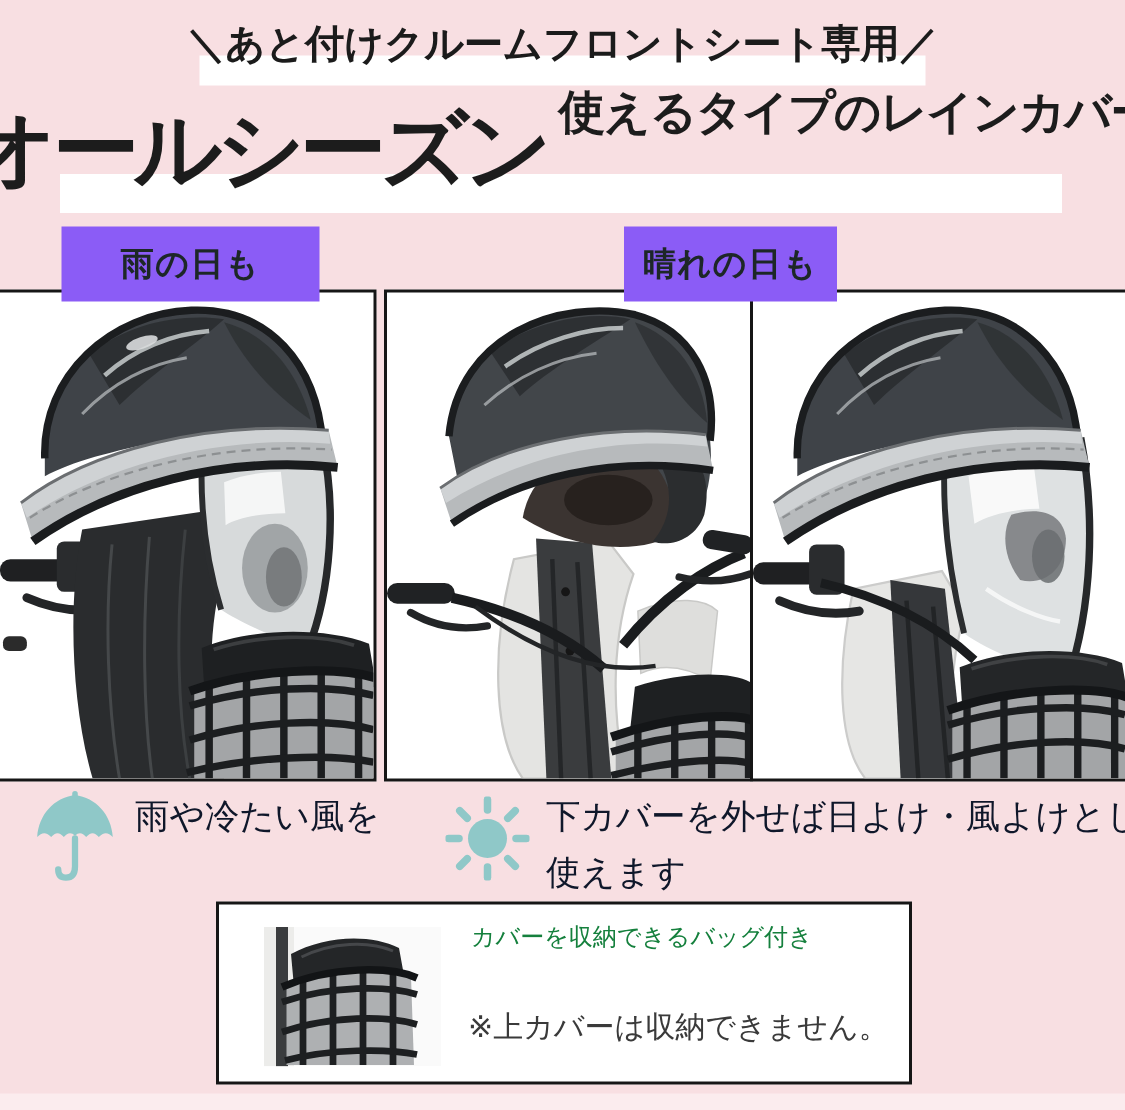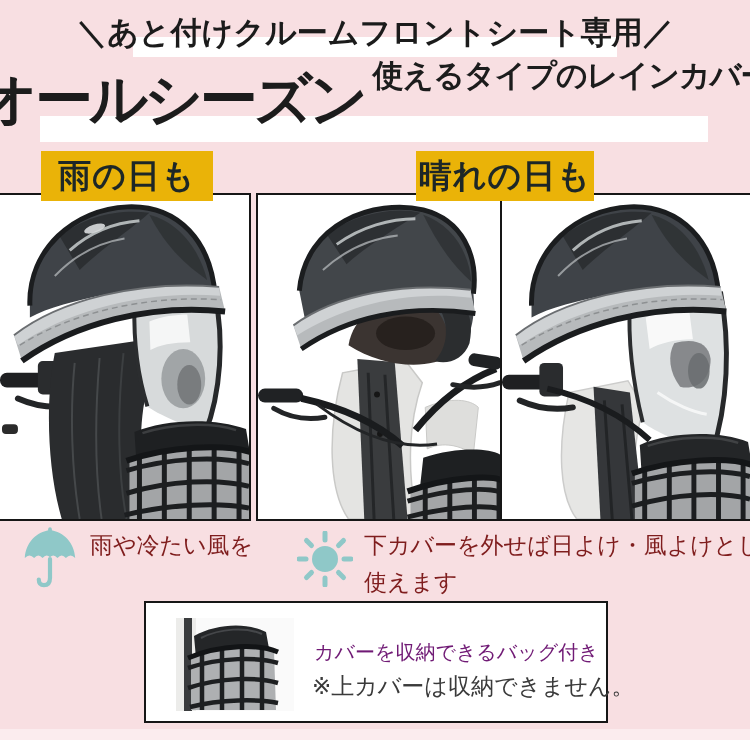--- a/index.html
+++ b/index.html
@@ -10,87 +10,87 @@
     overflow:hidden;
     font-family:"DejaVu Sans",sans-serif;
   }
   
   .strip{position:absolute;background:#ffffff;z-index:1;}
   .strip1{left:133px;top:37px;width:484px;height:20px;}
   .strip2{left:40px;top:116px;width:668px;height:26px;}
   .tagline{
     position:absolute;left:0;right:0;top:12px;
     text-align:center;z-index:2;
-    font-size:31px;font-weight:900;color:#1b1b1b;
+    font-size:26px;font-weight:900;color:#1b1b1b;
     letter-spacing:0px;white-space:nowrap;
   }
   .title-row{
     position:absolute;left:0;right:0;top:60px;z-index:2;
     display:flex;justify-content:center;
     white-space:nowrap;
   }
   .title-main{
     font-size:58px;font-weight:900;color:#1c1c1c;
     letter-spacing:-4px;line-height:78px;
   }
   .title-sub{
     font-size:31px;font-weight:900;color:#1c1c1c;
     letter-spacing:-1px;line-height:31px;
     padding:0 0 8px 8px;
   }
   
   .scene-label{
     position:absolute;top:151px;height:50px;z-index:3;
-    background:#eab308;
+    background:#8b5cf6;
     display:flex;align-items:center;justify-content:center;
-    font-size:33px;font-weight:900;color:#1d2727;
+    font-size:22px;font-weight:900;color:#1d2727;
     letter-spacing:1px;white-space:nowrap;
   }
   .scene-label.rainy{left:41px;width:172px;}
-  .scene-label.sunny{left:416px;width:178px;}
+  .scene-label.sunny{left:416px;width:142px;}
   
   .photo{
     position:absolute;top:193px;height:328px;
     background:#ffffff;border:2px solid #161616;
     box-sizing:border-box;z-index:2;overflow:hidden;
   }
   .photo svg{display:block;width:100%;height:100%;}
   .photo1{left:-2px;width:253px;}
   .photo2{left:256px;width:246px;}
   .photo3{left:500px;width:252px;}
   
   .feature-icon{position:absolute;z-index:2;}
   .umbrella{left:22px;top:527px;width:56px;height:64px;}
   .sun{left:297px;top:531px;width:56px;height:56px;}
   .feature-text{
     position:absolute;top:527px;z-index:2;
-    font-size:23px;line-height:37px;color:#7f1d1d;
+    font-size:23px;line-height:37px;color:#0f172a;
     font-weight:500;white-space:nowrap;
   }
   .feature-text.t1{left:90px;}
   .feature-text.t2{left:364px;}
   
   .storage-box{
     position:absolute;left:144px;top:601px;width:464px;height:122px;
     background:#ffffff;border:2px solid #161616;box-sizing:border-box;
     z-index:2;
   }
   .storage-photo{
     position:absolute;left:30px;top:15px;width:118px;height:93px;
     overflow:hidden;
   }
   .storage-photo svg{display:block;width:100%;height:100%;}
   .storage-title{
-    position:absolute;left:168px;top:36px;
-    font-size:20px;color:#701a75;font-weight:500;
+    position:absolute;left:168px;top:12px;
+    font-size:16px;color:#15803d;font-weight:500;
     letter-spacing:0px;white-space:nowrap;
   }
   .storage-note{
     position:absolute;left:166px;top:68px;
-    font-size:23px;color:#3a3a3a;font-weight:500;
+    font-size:20px;color:#3a3a3a;font-weight:500;
     white-space:nowrap;
   }
   .bottom-strip{
     position:absolute;left:0;top:729px;width:750px;height:11px;
     background:#fbecee;z-index:0;
   }
 </style>
 </head>
 <body>
 

